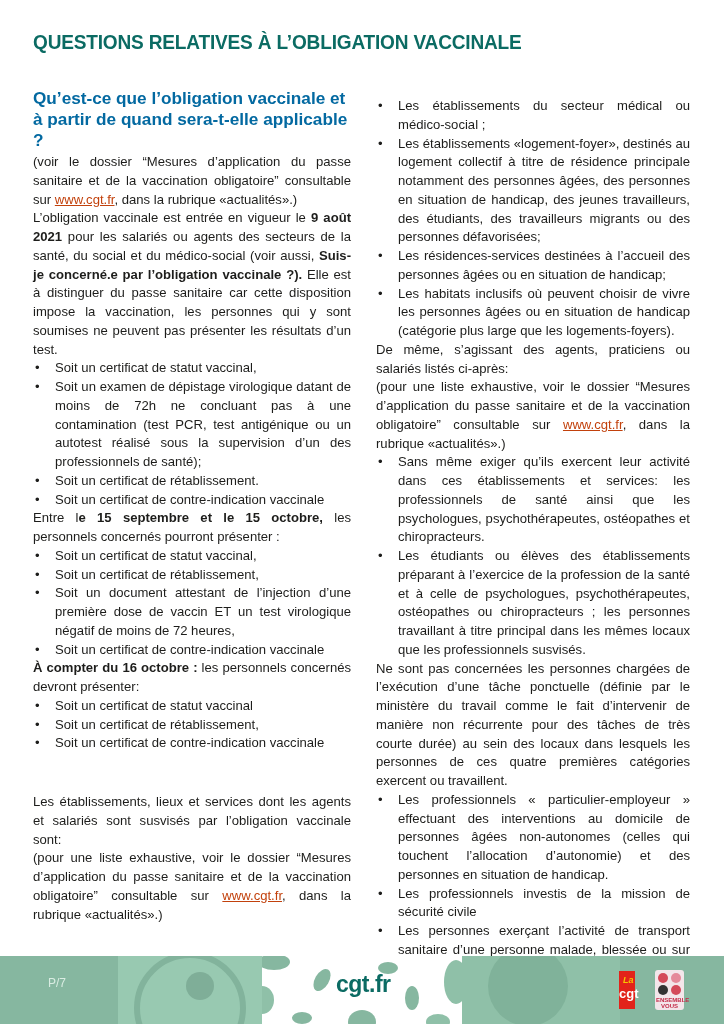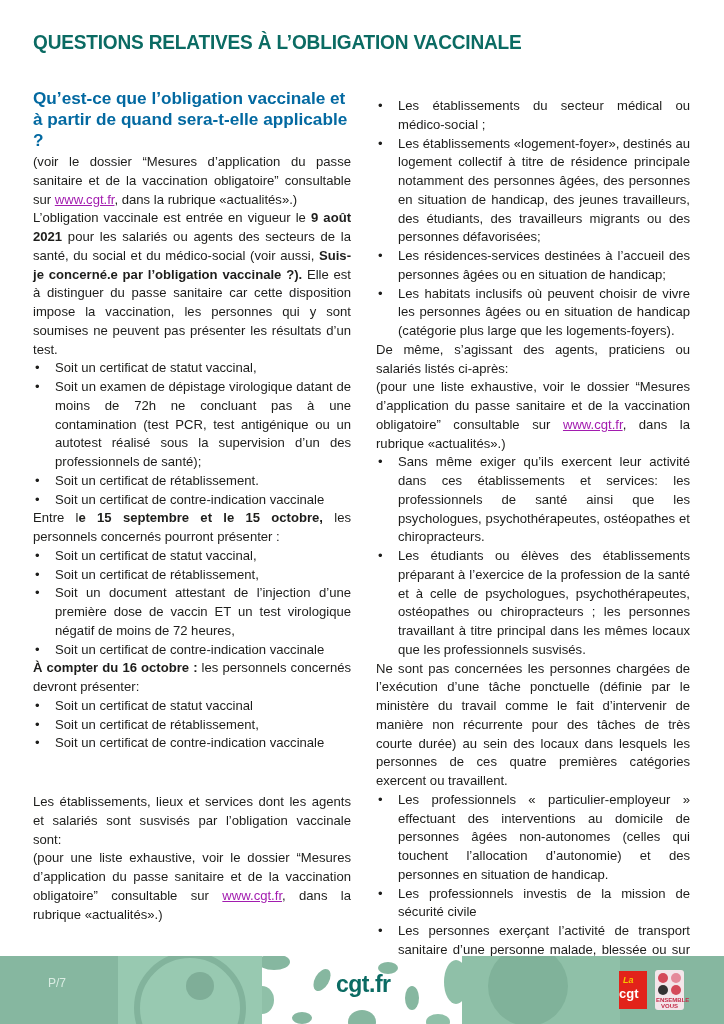--- a/index.html
+++ b/index.html
@@ -13,37 +13,37 @@
     font-family: "Liberation Sans", sans-serif; transform: scaleX(0.93); transform-origin: left top;
   }
   .col { position: absolute; top: 88px; font-size: 13.1px; line-height: 18.75px; }
   .col-left { left: 33px; width: 318px; }
   .col-right { left: 376px; width: 314px; top: 97px; }
   h2.q {
     margin: 0 0 2px 0; font-size: 17.2px; line-height: 21px; font-weight: 700; color: #0369a1;
   }
   p { margin: 0; text-align: justify; }
   .b { font-weight: 700; }
-  a.link { color: #a21caf; text-decoration: underline; }
+  a.link { color: #c2410c; text-decoration: underline; }
   ul.bl { list-style: none; margin: 0; padding: 0; }
   ul.bl li { position: relative; padding-left: 22px; text-align: justify; }
   ul.bl li .dot { position: absolute; left: 2px; top: 0; }
   .spacer { height: 40px; }
   .footer {
     position: absolute; left: 0; top: 956px; width: 724px; height: 68px;
     background: #86b7a0; overflow: hidden;
   }
   .footer .light { position: absolute; left: 118px; top: 0; width: 200px; height: 68px; background: #98c9b1; }
   .footer .light2 { position: absolute; left: 440px; top: 0; width: 180px; height: 68px; background: #8fc0a8; }
   .gear-ring { position: absolute; border-radius: 50%; border: 6px solid #82b39c; }
   .gear-dot { position: absolute; border-radius: 50%; background: #7fae98; }
   .virus { position: absolute; left: 262px; top: -4px; width: 200px; height: 76px; }
   .page-num { position: absolute; left: 48px; top: 20px; font-size: 12px; color: #d9ece2; }
   .site { position: absolute; left: 336px; top: 15px; font-size: 23px; font-weight: 700; color: #0b6b63; letter-spacing: -0.5px; }
-  .logo-cgt { position: absolute; left: 619px; top: 971px; width: 28px; height: 38px; background: #e2231a; color: #fff; font-weight: 700; font-size: 13px; line-height: 12px; text-align: left; box-sizing: border-box; padding-top: 17px; }
+  .logo-cgt { position: absolute; left: 619px; top: 971px; width: 16px; height: 38px; background: #e2231a; color: #fff; font-weight: 700; font-size: 13px; line-height: 12px; text-align: left; box-sizing: border-box; padding-top: 17px; }
   .logo-cgt .sub { position: absolute; left: 4px; top: 3px; font-size: 9px; font-style: italic; color: #f8c300; }
   .logo-women { position: absolute; left: 655px; top: 970px; width: 29px; height: 40px; background: #f3e6ea; border-radius: 3px; }
   .logo-women .f { position: absolute; width: 10px; height: 10px; border-radius: 50%; background: #d44a5a; }
   .logo-women .t { position: absolute; left: 1px; top: 27px; width: 27px; font-size: 6px; font-weight: 700; color: #c32b48; text-align: center; line-height: 6px; }
 </style>
 </head>
 <body>
 
 <h1 class="page-title">QUESTIONS RELATIVES À L’OBLIGATION VACCINALE</h1>
 

